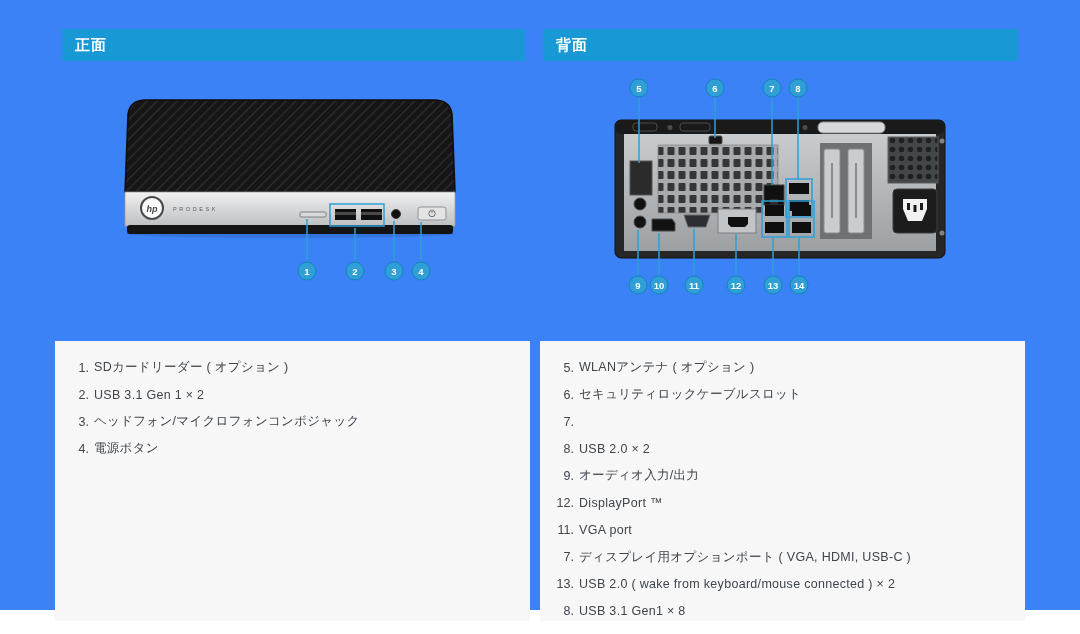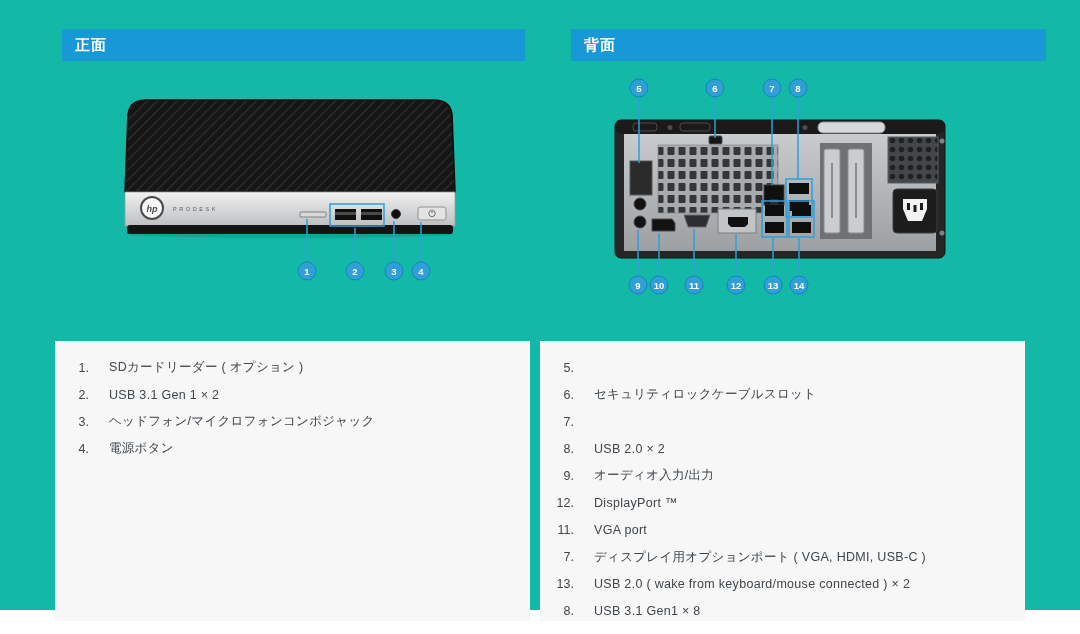--- a/index.html
+++ b/index.html
@@ -1,32 +1,32 @@
 <!DOCTYPE html>
 <html><head>
 <meta charset="utf-8">
 <style>
   html,body{margin:0;padding:0;background:#ffffff;width:1080px;height:634px;overflow:hidden;
     font-family:"Liberation Sans","DejaVu Sans",sans-serif;}
-  .stage{position:relative;width:1080px;height:610px;background:#14b8a6;}
+  .stage{position:relative;width:1080px;height:610px;background:#3b82f6;}
   .header-bar{position:absolute;height:32px;background:#1898d4;color:#fff;font-weight:bold;
     font-size:15px;line-height:32px;padding-left:13px;box-sizing:border-box;letter-spacing:1px;}
   #hdr-front{left:62px;top:29px;width:463px;}
-  #hdr-back{left:571px;top:29px;width:475px;}
+  #hdr-back{left:543px;top:29px;width:475px;}
   .figure{position:absolute;}
   #fig-front{left:100px;top:88px;width:380px;height:205px;}
   #fig-back{left:600px;top:73px;width:380px;height:232px;}
   .panel{position:absolute;background:#f7f7f8;box-sizing:border-box;}
   #panel-front{left:55px;top:341px;width:475px;height:280px;padding:13px 0 0 20px;}
   #panel-back{left:540px;top:341px;width:485px;height:280px;padding:13px 0 0 16px;}
   .row{display:flex;align-items:center;height:27.1px;font-size:12.5px;color:#3f454a;}
   .num{display:inline-block;text-align:right;flex:0 0 auto;}
   #panel-front .num{width:14px;}
   #panel-back .num{width:18px;}
-  .lbl{margin-left:20px;letter-spacing:0.3px;}
+  .lbl{margin-left:5px;letter-spacing:0.3px;}
   svg text.co{fill:#fff;font-weight:bold;font-size:9.5px;text-anchor:middle;
     font-family:"Liberation Sans",sans-serif;}
   .leader{stroke:#2f9fd6;stroke-width:1.5;fill:none;}
   .hl{stroke:#2f9fd6;stroke-width:1.5;fill:none;}
 </style>
 </head>
 <body>
 
 <div class="stage">
 
@@ -248,20 +248,21 @@
     </div>
     <div class="row">
       <span class="num">4.</span>
       <span class="lbl">電源ボタン</span>
     </div>
   </div>
 
   <div class="panel" id="panel-back">
     <div class="row">
       <span class="num">5.</span>
+      <span class="lbl">WLANアンテナ ( オプション )</span>
     </div>
     <div class="row">
       <span class="num">6.</span>
       <span class="lbl">セキュリティロックケーブルスロット</span>
     </div>
     <div class="row">
       <span class="num">7.</span>
     </div>
     <div class="row">
       <span class="num">8.</span>

